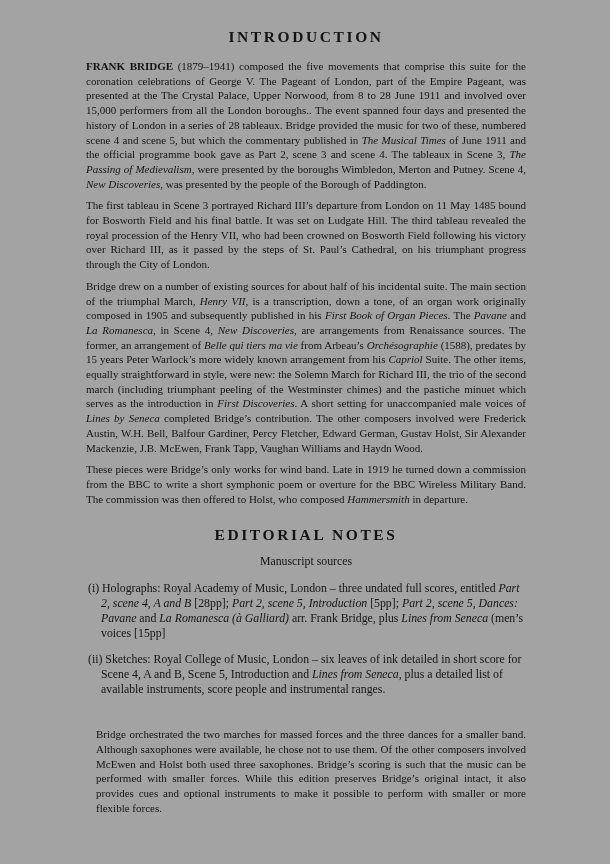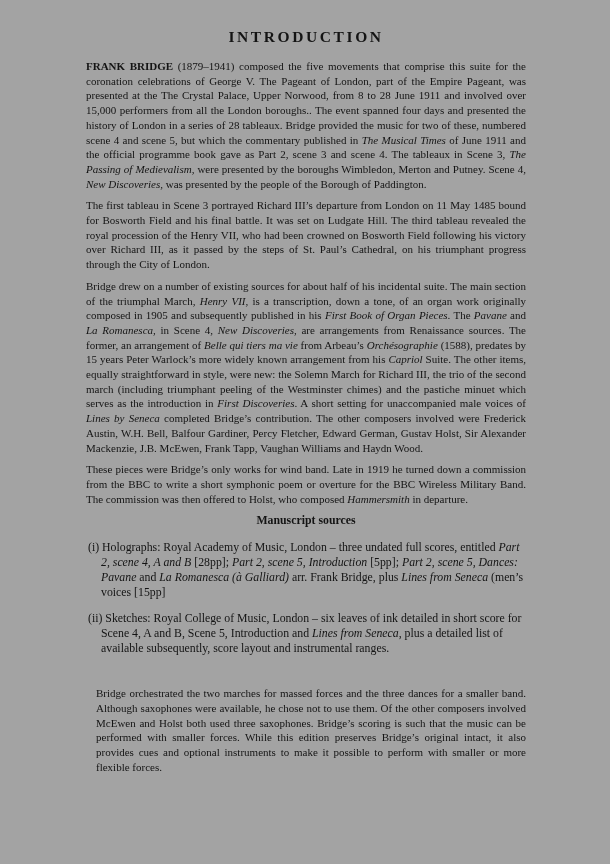--- a/index.html
+++ b/index.html
@@ -25,21 +25,21 @@
     font-size: 15.5px;
     letter-spacing: 2.6px;
     margin: 0 0 13px 0;
   }
   .heading-editorial {
     margin-top: 20px;
     margin-bottom: 10px;
   }
   .sub-heading {
     text-align: center;
-    font-weight: bold;
+    font-weight: normal;
     font-size: 11.8px;
     margin: 0 0 9px 0;
   }
   .par {
     font-size: 11px;
     line-height: 14.7px;
     text-align: justify;
     margin: 0 0 7px 0;
   }
   .ms-item {
@@ -60,24 +60,25 @@
 
 <div class="page">
 
   <h1 class="main-heading">INTRODUCTION</h1>
 
   <p class="par"><span style="font-weight: bold;">FRANK BRIDGE</span><span> (1879–1941) composed the five movements that comprise this suite for the coronation celebrations of George V. The Pageant of London, part of the Empire Pageant, was presented at the The Crystal Palace, Upper Norwood, from 8 to 28 June 1911 and involved over 15,000 performers from all the London boroughs.. The event spanned four days and presented the history of London in a series of 28 tableaux. Bridge provided the music for two of these, numbered scene 4 and scene 5, but which the commentary published in </span><span style="font-style: italic;">The Musical Times</span><span> of June 1911 and the official programme book gave as Part 2, scene 3 and scene 4. The tableaux in Scene 3, </span><span style="font-style: italic;">The Passing of Medievalism</span><span>, were presented by the boroughs Wimbledon, Merton and Putney. Scene 4, </span><span style="font-style: italic;">New Discoveries</span><span>, was presented by the people of the Borough of Paddington.</span></p>
   <p class="par"><span>The first tableau in Scene 3 portrayed Richard III’s departure from London on 11 May 1485 bound for Bosworth Field and his final battle. It was set on Ludgate Hill. The third tableau revealed the royal procession of the Henry VII, who had been crowned on Bosworth Field following his victory over Richard III, as it passed by the steps of St. Paul’s Cathedral, on his triumphant progress through the City of London.</span></p>
   <p class="par"><span>Bridge drew on a number of existing sources for about half of his incidental suite. The main section of the triumphal March, </span><span style="font-style: italic;">Henry VII</span><span>, is a transcription, down a tone, of an organ work originally composed in 1905 and subsequently published in his </span><span style="font-style: italic;">First Book of Organ Pieces</span><span>. The </span><span style="font-style: italic;">Pavane</span><span> and </span><span style="font-style: italic;">La Romanesca</span><span>, in Scene 4, </span><span style="font-style: italic;">New Discoveries</span><span>, are arrangements from Renaissance sources. The former, an arrangement of </span><span style="font-style: italic;">Belle qui tiers ma vie</span><span> from Arbeau’s </span><span style="font-style: italic;">Orchésographie</span><span> (1588), predates by 15 years Peter Warlock’s more widely known arrangement from his </span><span style="font-style: italic;">Capriol</span><span> Suite. The other items, equally straightforward in style, were new: the Solemn March for Richard III, the trio of the second march (including triumphant peeling of the Westminster chimes) and the pastiche minuet which serves as the introduction in </span><span style="font-style: italic;">First Discoveries</span><span>. A short setting for unaccompanied male voices of </span><span style="font-style: italic;">Lines by Seneca</span><span> completed Bridge’s contribution. The other composers involved were Frederick Austin, W.H. Bell, Balfour Gardiner, Percy Fletcher, Edward German, Gustav Holst, Sir Alexander Mackenzie, J.B. McEwen, Frank Tapp, Vaughan Williams and Haydn Wood.</span></p>
   <p class="par"><span>These pieces were Bridge’s only works for wind band. Late in 1919 he turned down a commission from the BBC to write a short symphonic poem or overture for the BBC Wireless Military Band. The commission was then offered to Holst, who composed </span><span style="font-style: italic; font-family: Liberation Serif, serif;">Hammersmith</span><span> in departure.</span></p>
 
+  <h1 class="main-heading heading-editorial">EDITORIAL NOTES</h1>
 
   <h2 class="sub-heading">Manuscript sources</h2>
 
   <div class="ms-item"><span>(i) Holographs: Royal Academy of Music, London – three undated full scores, entitled </span><span style="font-style: italic;">Part 2, scene 4, A and B</span><span> [28pp]; </span><span style="font-style: italic;">Part 2, scene 5, Introduction</span><span> [5pp]; </span><span style="font-style: italic;">Part 2, scene 5, Dances: Pavane</span><span> and </span><span style="font-style: italic;">La Romanesca (à Galliard)</span><span> arr. Frank Bridge, plus </span><span style="font-style: italic;">Lines from Seneca</span><span> (men’s voices [15pp]</span></div>
-  <div class="ms-item"><span>(ii) Sketches: Royal College of Music, London – six leaves of ink detailed in short score for </span><span style="">Scene 4, A and B, Scene 5, Introduction</span><span> and </span><span style="font-style: italic;">Lines from Seneca</span><span>, plus a detailed list of available subsequently, score layout and instrumental ranges.</span></div>
+  <div class="ms-item"><span>(ii) Sketches: Royal College of Music, London – six leaves of ink detailed in short score for </span><span style="">Scene 4, A and B, Scene 5, Introduction</span><span> and </span><span style="font-style: italic;">Lines from Seneca</span><span>, plus a detailed list of available instruments, score people and instrumental ranges.</span></div>
 
   <div class="gap-lg"></div>
 
 
   <p class="par instr-par"><span>Bridge orchestrated the two marches for massed forces and the three dances for a smaller band. Although saxophones were available, he chose not to use them. Of the other composers involved McEwen and Holst both used three saxophones. Bridge’s scoring is such that the music can be performed with smaller forces. While this edition preserves Bridge’s original intact, it also provides cues and optional instruments to make it possible to perform with smaller or more flexible forces.</span></p>
 
 </div>
 
 </body></html>

